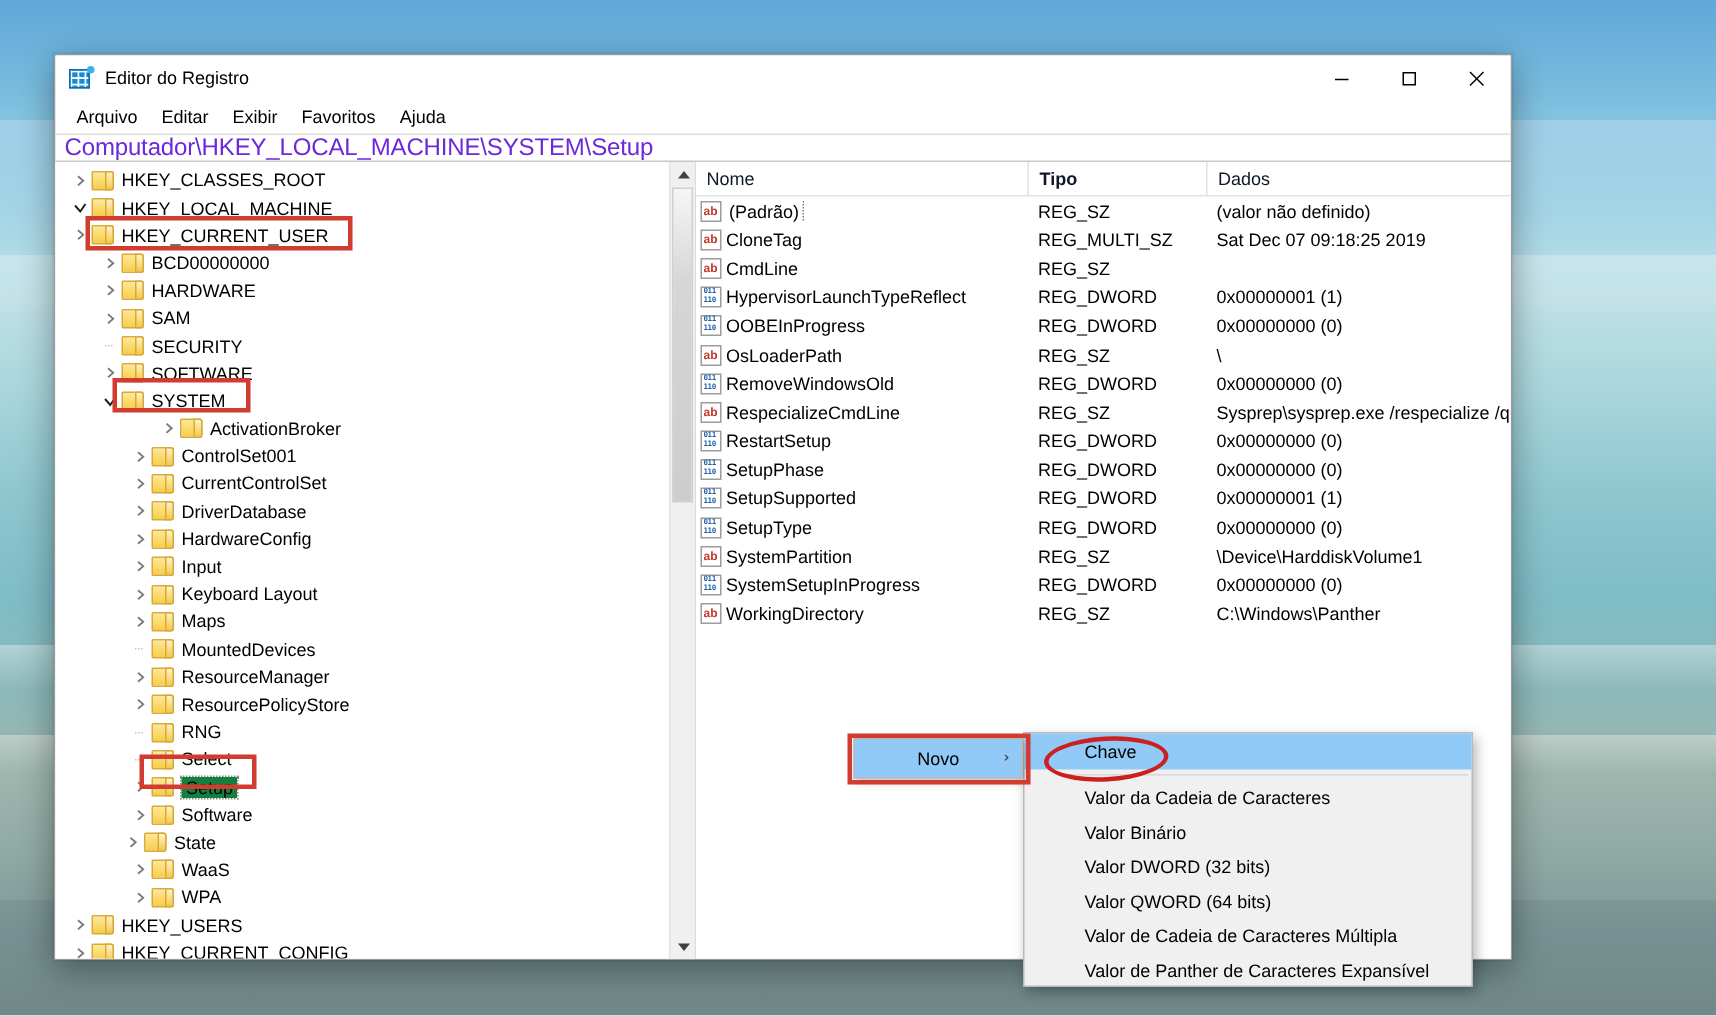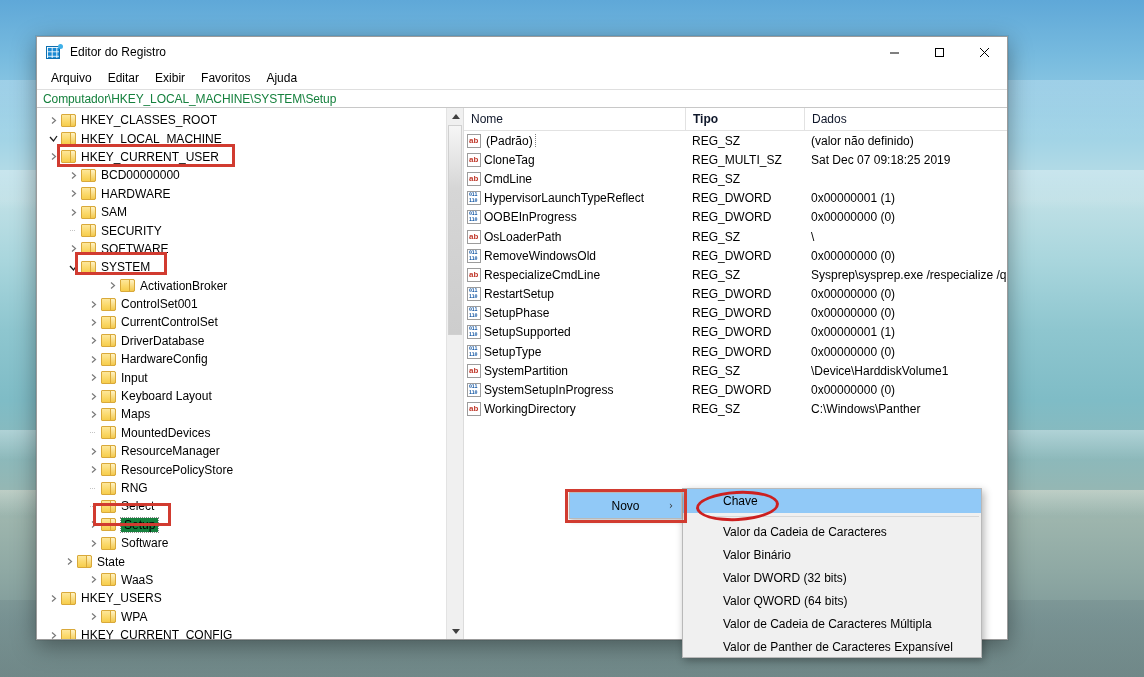--- a/index.html
+++ b/index.html
@@ -71,21 +71,21 @@
   .menubar .mi {
     font-size: 12px; color: #000; padding: 2px 8px; line-height: 16px;
   }
 
   
   .addrbar {
     height: 19px; flex: 0 0 19px; display: flex; align-items: center;
     border-top: 1px solid #dfdfdf; border-bottom: 1px solid #c8c8c8;
     background: #fff; padding-left: 6px;
   }
-  .addrbar span { font-size: 12px; color: #15803d; letter-spacing: -0.1px; }
+  .addrbar span { font-size: 16px; color: #6d28d9; letter-spacing: -0.1px; }
 
   
   .winbody { flex: 1 1 auto; display: flex; min-height: 0; background: #fff; }
 
   
   .treepane {
     width: 427px; flex: 0 0 427px; position: relative;
     background: #fff; border-right: 1px solid #dcdcdc;
     overflow: hidden;
   }
@@ -463,55 +463,55 @@
             </div>
             <div class="tnode" style="padding-left: 48px;">
               <span class="chev ">
                 <svg width="9" height="9" viewBox="0 0 9 9">
                   <path d="M3 1.5 L6.5 4.5 L3 7.5" fill="none" stroke="#7a7a7a" stroke-width="1.2"></path>
                 </svg>
               </span>
               <span class="folder"></span>
               <span class="tlabel">Software</span>
             </div>
-            <div class="tnode" style="padding-left: 24px; text-align: center;">
+            <div class="tnode" style="padding-left: 43px; text-align: center;">
               <span class="chev ">
                 <svg width="9" height="9" viewBox="0 0 9 9">
                   <path d="M3 1.5 L6.5 4.5 L3 7.5" fill="none" stroke="#7a7a7a" stroke-width="1.2"></path>
                 </svg>
               </span>
               <span class="folder"></span>
               <span class="tlabel">State</span>
             </div>
             <div class="tnode" style="padding-left: 48px;">
               <span class="chev ">
                 <svg width="9" height="9" viewBox="0 0 9 9">
                   <path d="M3 1.5 L6.5 4.5 L3 7.5" fill="none" stroke="#7a7a7a" stroke-width="1.2"></path>
                 </svg>
               </span>
               <span class="folder"></span>
               <span class="tlabel">WaaS</span>
             </div>
+            <div class="tnode" style="padding-left: 48px;">
+              <span class="chev ">
+                <svg width="9" height="9" viewBox="0 0 9 9">
+                  <path d="M3 1.5 L6.5 4.5 L3 7.5" fill="none" stroke="#7a7a7a" stroke-width="1.2"></path>
+                </svg>
+              </span>
+              <span class="folder"></span>
+              <span class="tlabel">WPA</span>
+            </div>
             <div class="tnode" style="padding-left: 8px;">
               <span class="chev ">
                 <svg width="9" height="9" viewBox="0 0 9 9">
                   <path d="M3 1.5 L6.5 4.5 L3 7.5" fill="none" stroke="#7a7a7a" stroke-width="1.2"></path>
                 </svg>
               </span>
               <span class="folder"></span>
               <span class="tlabel">HKEY_USERS</span>
-            </div>
-            <div class="tnode" style="padding-left: 48px;">
-              <span class="chev ">
-                <svg width="9" height="9" viewBox="0 0 9 9">
-                  <path d="M3 1.5 L6.5 4.5 L3 7.5" fill="none" stroke="#7a7a7a" stroke-width="1.2"></path>
-                </svg>
-              </span>
-              <span class="folder"></span>
-              <span class="tlabel">WPA</span>
             </div>
             <div class="tnode" style="padding-left: 8px;">
               <span class="chev ">
                 <svg width="9" height="9" viewBox="0 0 9 9">
                   <path d="M3 1.5 L6.5 4.5 L3 7.5" fill="none" stroke="#7a7a7a" stroke-width="1.2"></path>
                 </svg>
               </span>
               <span class="folder"></span>
               <span class="tlabel">HKEY_CURRENT_CONFIG</span>
             </div>

